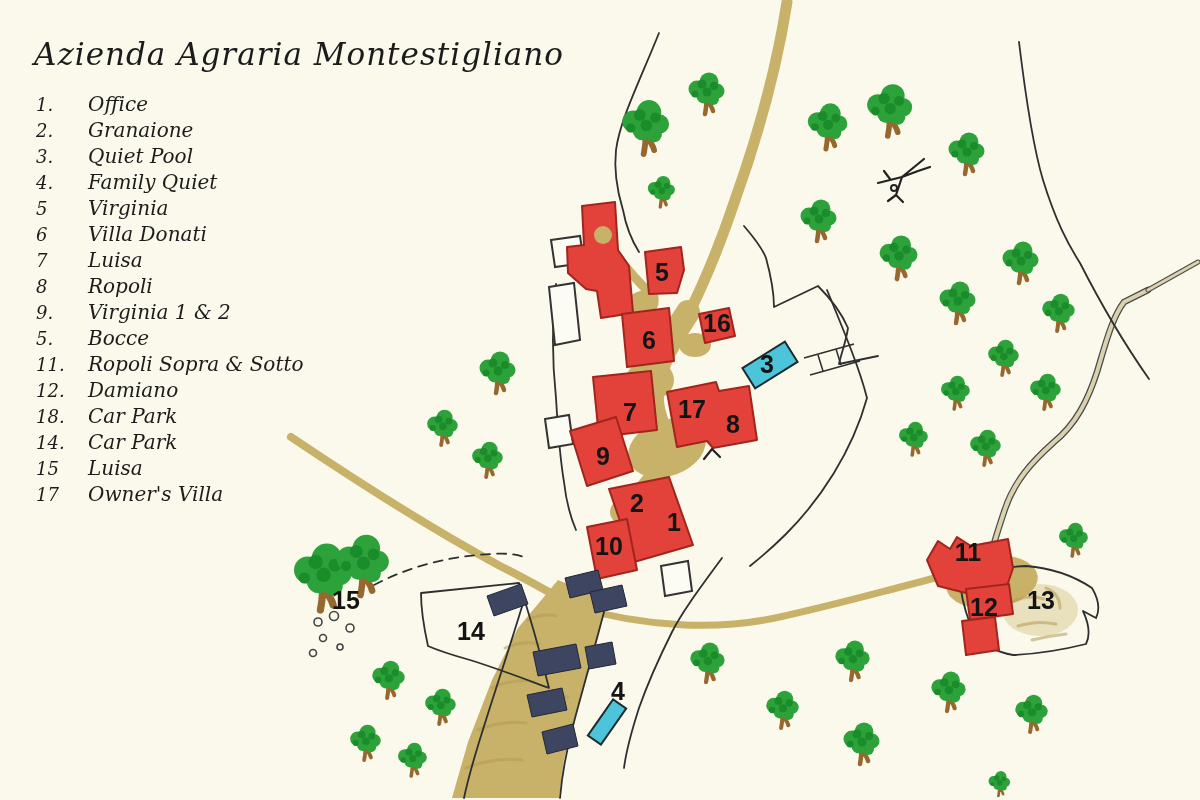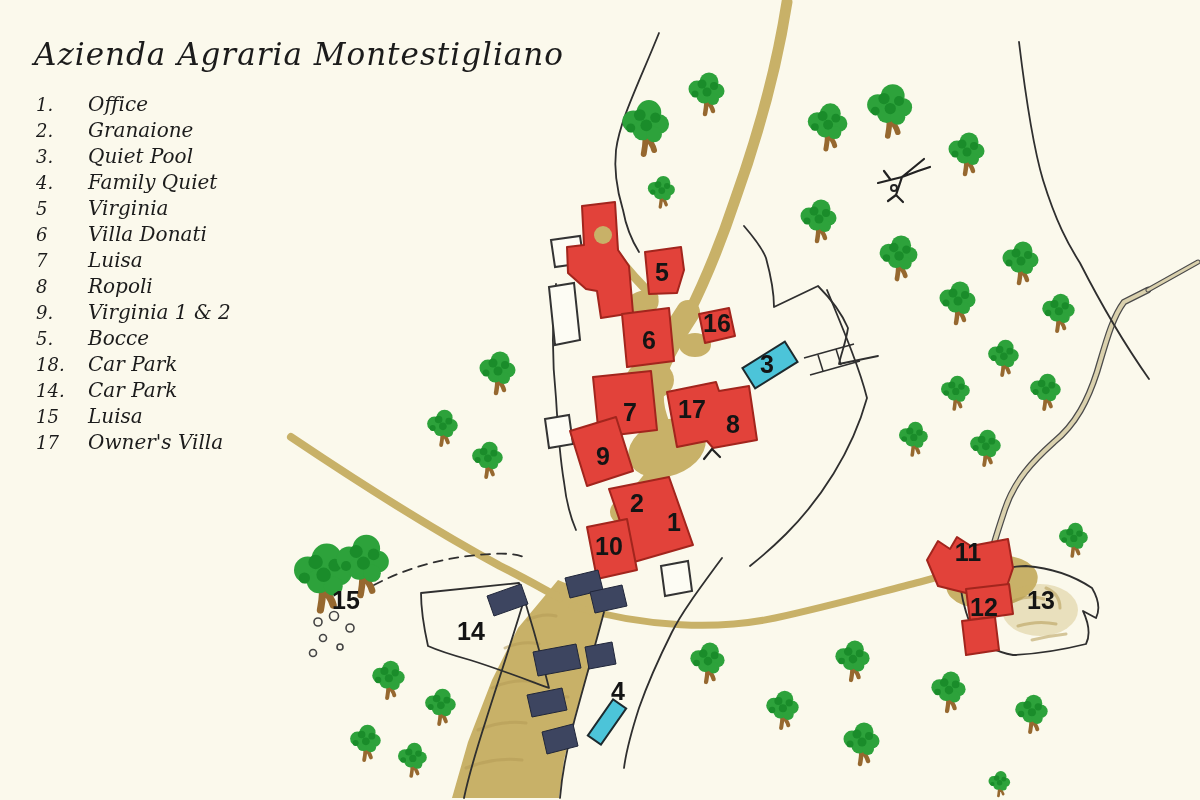--- a/index.html
+++ b/index.html
@@ -269,21 +269,29 @@
   <li class="legend-item">
     <span class="num">9.</span>
     <span class="name">Virginia 1 &amp; 2</span>
   </li>
 
   <li class="legend-item">
     <span class="num">5.</span>
     <span class="name">Bocce</span>
   </li>
 
-
+  <li class="legend-item">
+    <span class="num">11.</span>
+    <span class="name">Ropoli Sopra &amp; Sotto</span>
+  </li>
+
+  <li class="legend-item">
+    <span class="num">12.</span>
+    <span class="name">Damiano</span>
+  </li>
 
   <li class="legend-item">
     <span class="num">18.</span>
     <span class="name">Car Park</span>
   </li>
 
   <li class="legend-item">
     <span class="num">14.</span>
     <span class="name">Car Park</span>
   </li>

